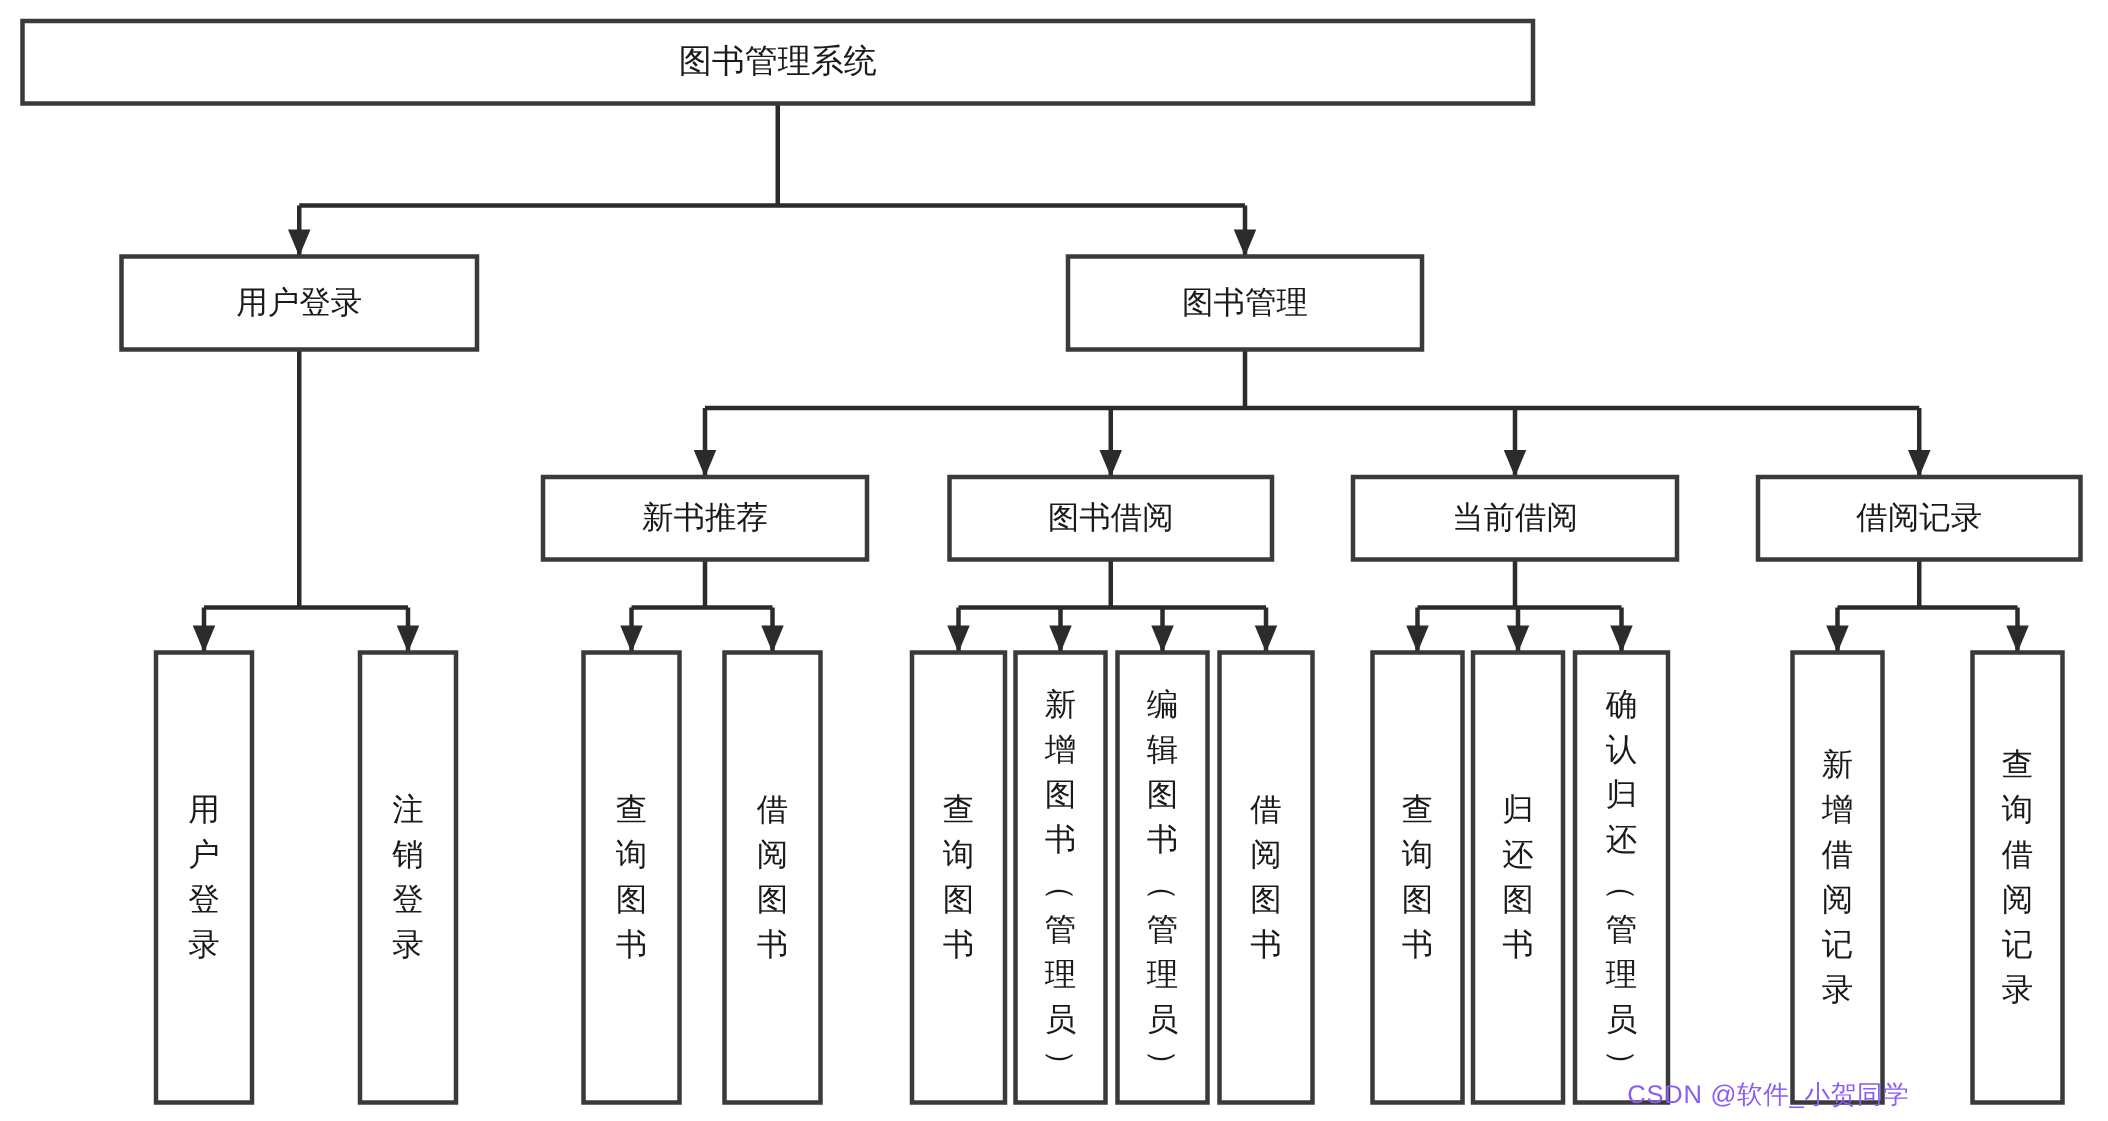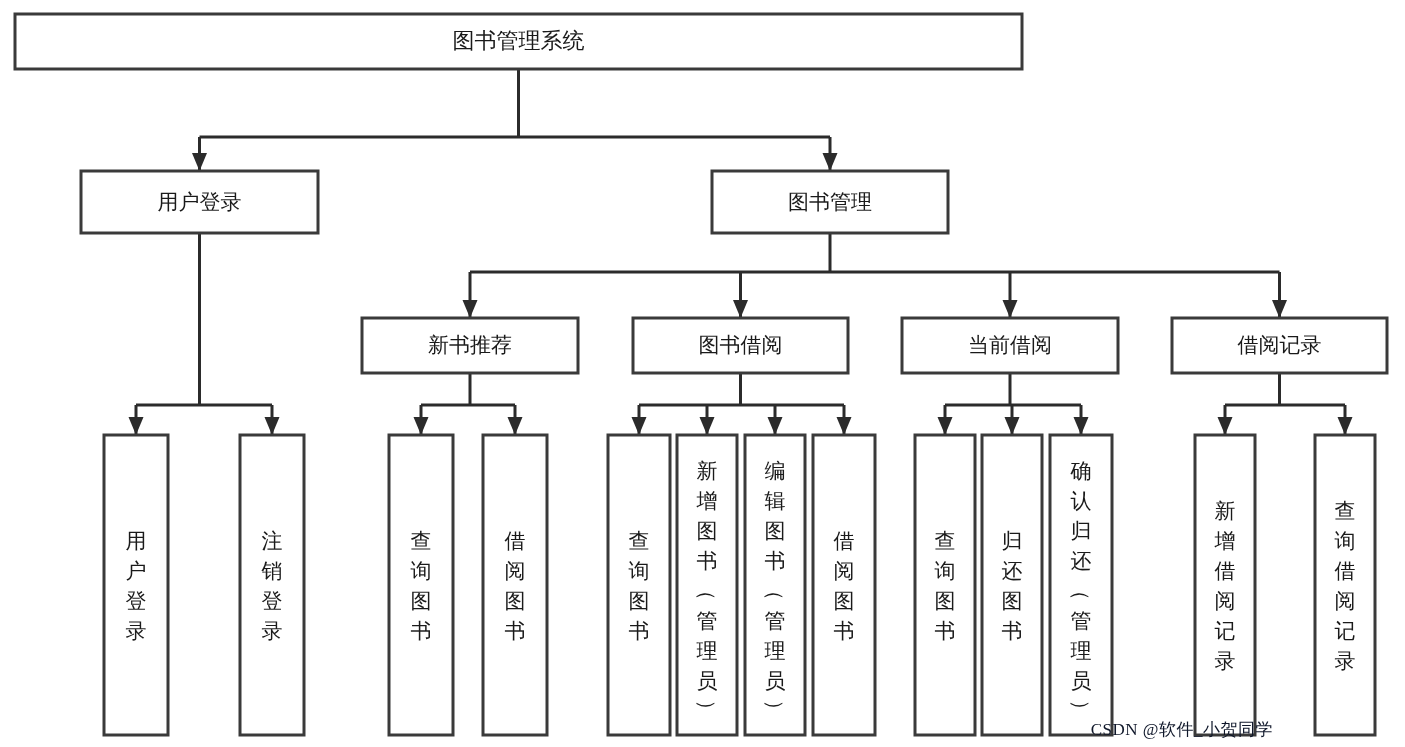--- a/index.html
+++ b/index.html
@@ -49,23 +49,23 @@
     font-family: "Liberation Sans", "DejaVu Sans", sans-serif;
     font-size: 21px;
     fill: #1a1a1a;
     text-anchor: middle;
     dominant-baseline: central;
   }
   .watermark-text {
     position: absolute;
     right: 12px;
     bottom: 6px;
-    font-family: Liberation Serif, serif;
+    font-family: Liberation Sans, sans-serif;
     font-size: 17px;
-    color: #0f172a;
+    color: #8b5cf6;
     white-space: nowrap;
     letter-spacing: 0.5px;
     pointer-events: none;
   }
 </style>
 </head>
 <body>
 
 <div id="diagram-root">
   <svg width="1405" height="747" viewBox="0 0 1405 747" xmlns="http://www.w3.org/2000/svg">

